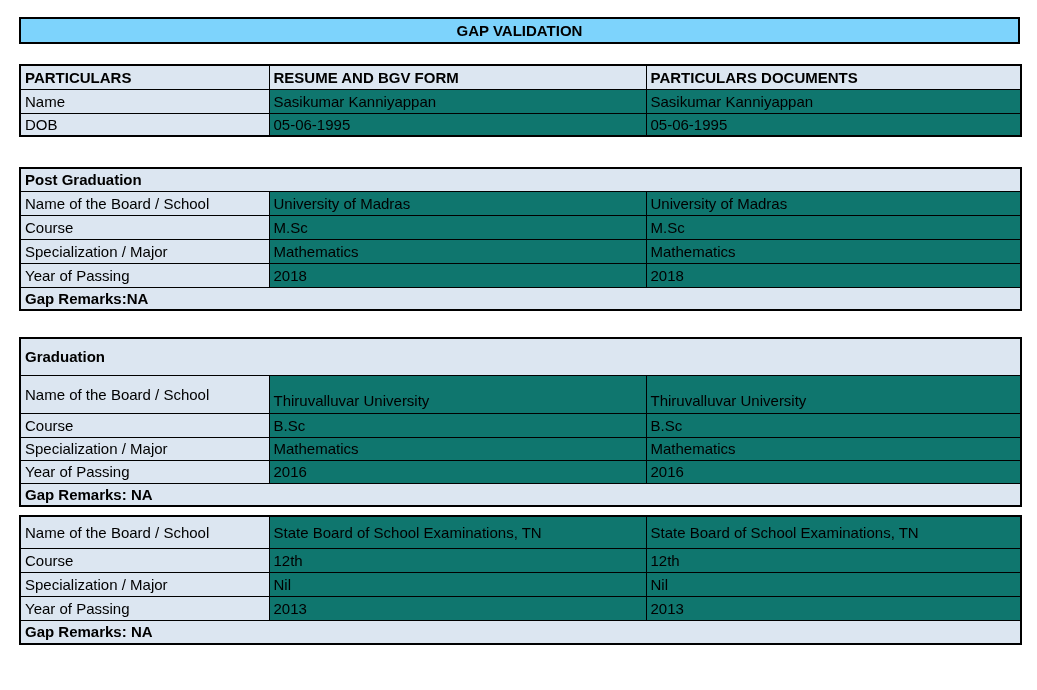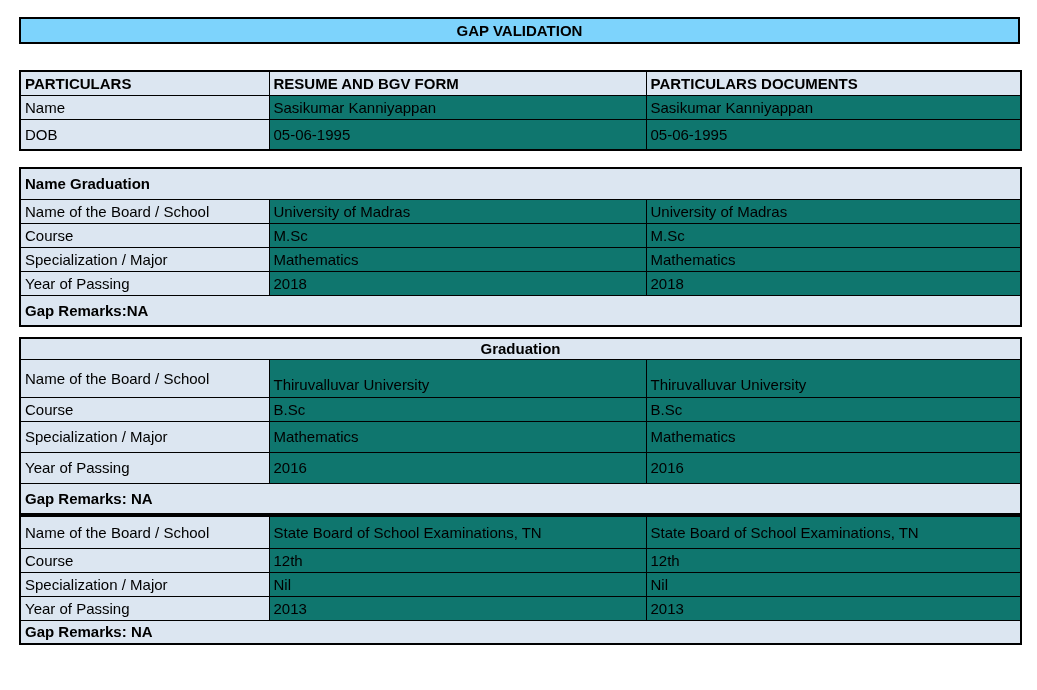--- a/index.html
+++ b/index.html
@@ -22,43 +22,43 @@
     font-weight: bold;
   }
 
   table {
     position: absolute; left: 19px;
     width: 1001px;
     border-collapse: collapse;
     table-layout: fixed;
     border: 2px solid #000000;
   }
-  #t1 { top: 70px; }
+  #t1 { top: 64px; }
   #t2 { top: 167px; }
   #t3 { top: 337px; }
   #t4 { top: 515px; }
 
   col.c1 { width: 249px; }
   col.c2 { width: 377px; }
   col.c3 { width: 375px; }
 
   td {
     border: 1px solid #000000;
     padding: 0 4px;
     vertical-align: middle;
     white-space: nowrap;
     overflow: hidden;
     background: #0f766e;
   }
   tr.hdr td { background: #dce6f1; font-weight: bold; }
   td.lbl { background: #dce6f1; margin-left: 44px; }
   td.span { background: #dce6f1; font-weight: bold; }
 
-  tr.h21 { height: 21px; text-align: center; }
-  tr.h23 { height: 31px; }
+  tr.h21 { height: 37px; }
+  tr.h23 { height: 23px; }
   tr.h24 { height: 24px; }
   tr.h32 { height: 32px; }
   tr.h38 { height: 38px; }
   td.vb { vertical-align: bottom; padding-bottom: 4px; margin-top: 44px; }
 </style>
 </head>
 <body>
 
 <div class="sheet">
 
@@ -92,21 +92,21 @@
   </table>
 
   <table id="t2">
     <colgroup>
         <col class="c1">
         <col class="c2">
         <col class="c3">
       </colgroup>
     <tbody>
       <tr class="h23">
-        <td colspan="3" class="span">Name Graduation</td>
+        <td colspan="3" class="span">Post Graduation</td>
       </tr>
       <tr class="h24">
         <td class="lbl">Name of the Board / School</td>
         <td>University of Madras</td>
         <td>University of Madras</td>
       </tr>
       <tr class="h24">
         <td class="lbl">Course</td>
         <td>M.Sc</td>
         <td>M.Sc</td>

